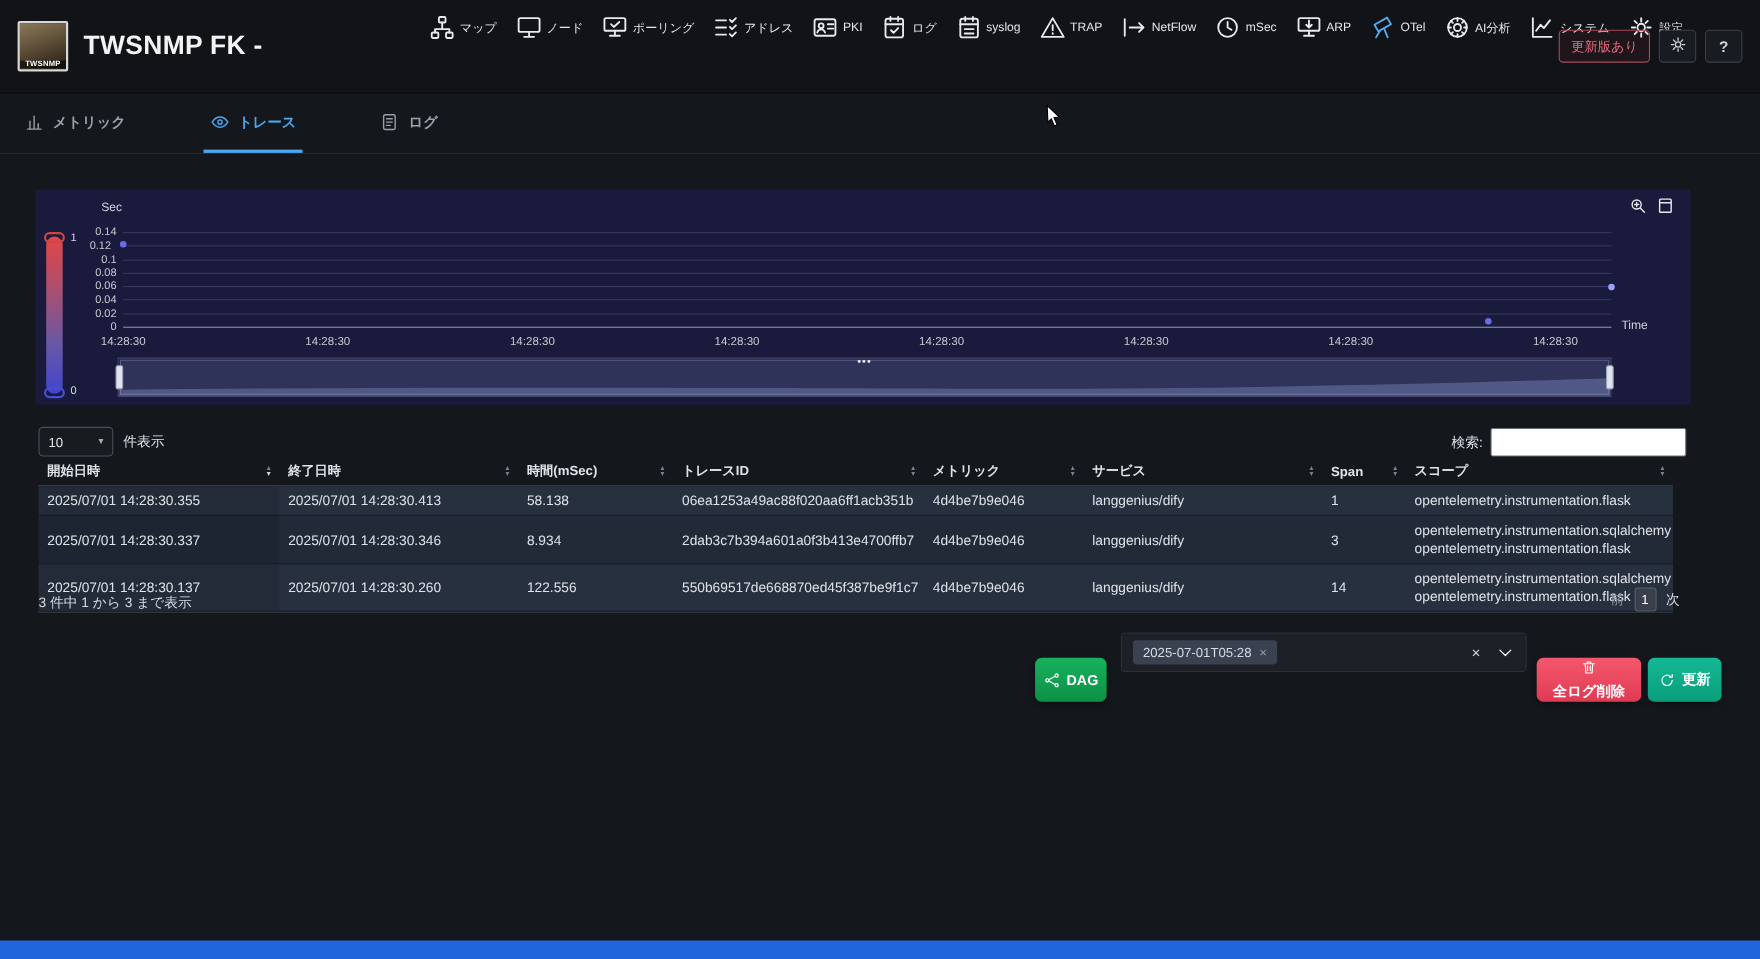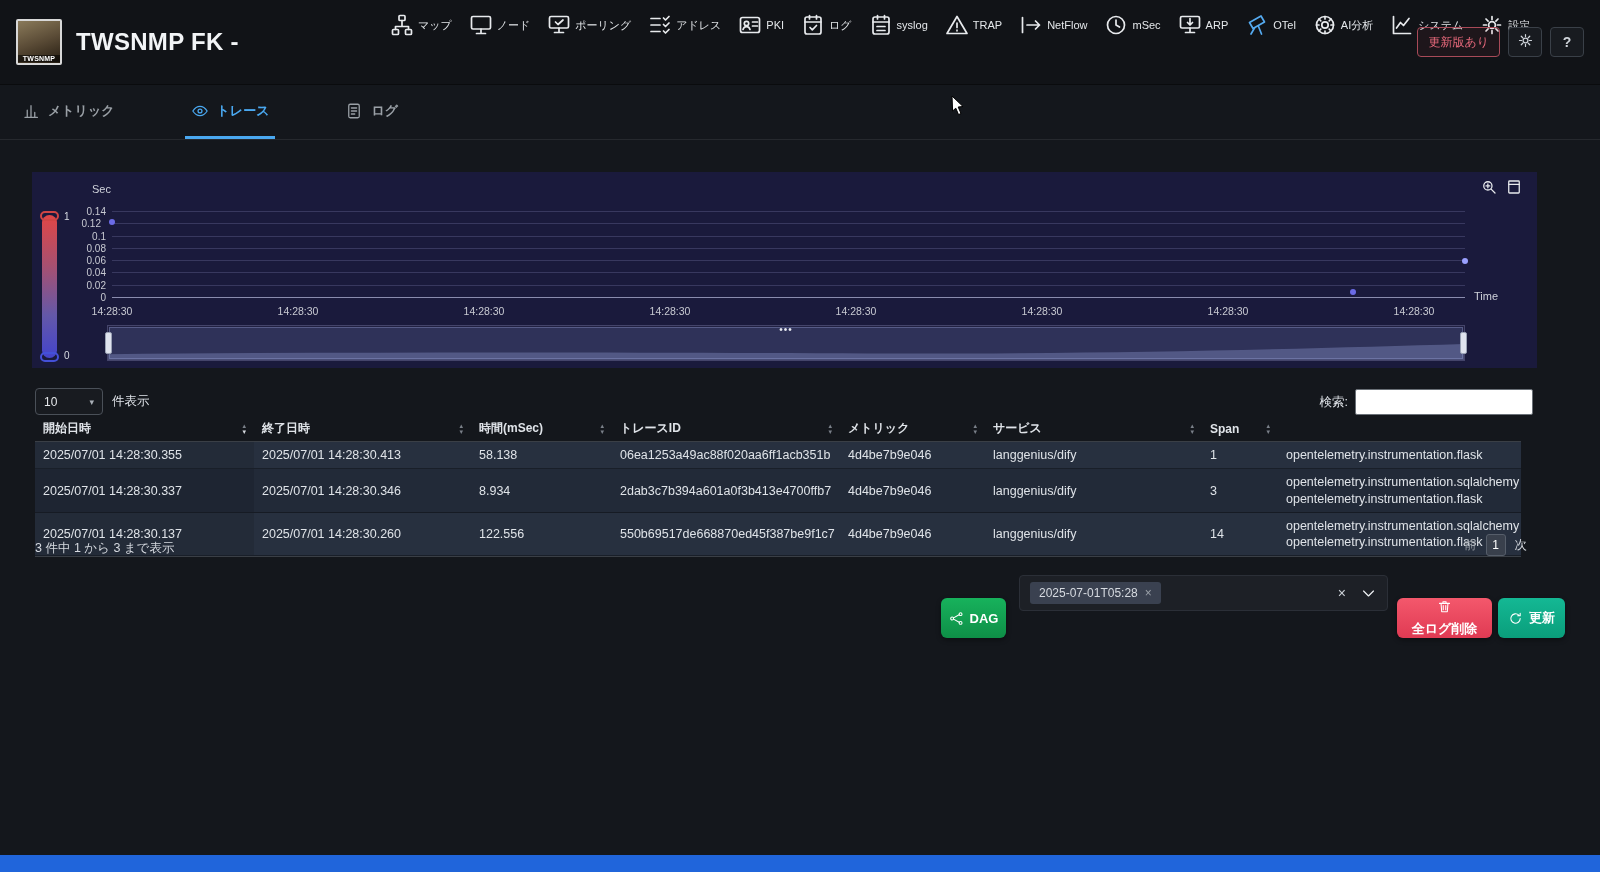--- a/index.html
+++ b/index.html
@@ -431,20 +431,27 @@
             <span class="">▾</span>
           </span>
         </div>
         <div class="cell">
           <span>Span</span>
           <span class="sorters">
             <span class="">▴</span>
             <span class="">▾</span>
           </span>
         </div>
+        <div class="cell">
+          <span>スコープ</span>
+          <span class="sorters">
+            <span class="">▴</span>
+            <span class="">▾</span>
+          </span>
+        </div>
       </div>
     <div class="dt-body dtable-bottom">
         <div class="dt-row odd">
           <div class="cell c0">2025/07/01 14:28:30.355</div>
           <div class="cell c1">2025/07/01 14:28:30.413</div>
           <div class="cell c2">58.138</div>
           <div class="cell c3">06ea1253a49ac88f020aa6ff1acb351b</div>
           <div class="cell c4">4d4be7b9e046</div>
           <div class="cell c5">langgenius/dify</div>
           <div class="cell c6">1</div>

